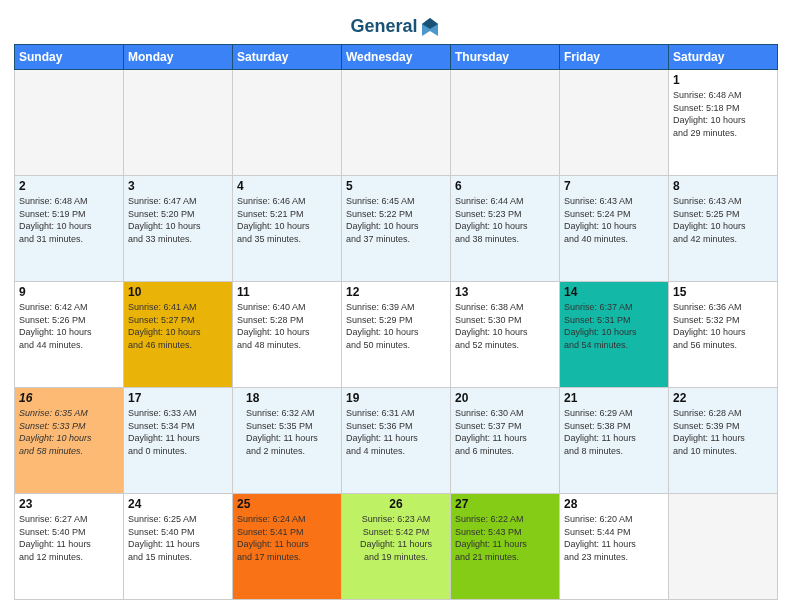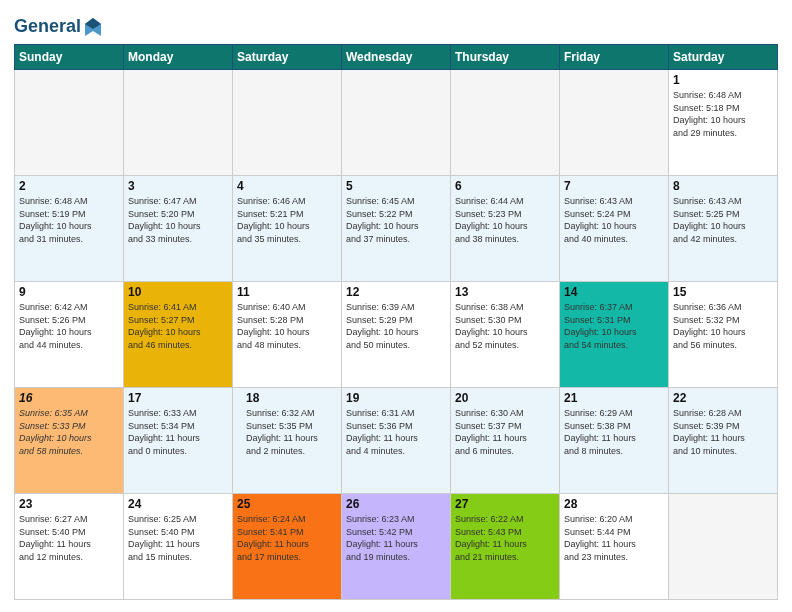--- a/index.html
+++ b/index.html
@@ -13,21 +13,21 @@
     .page {
       width: 792px;
       height: 612px;
       padding: 12px 14px;
       display: flex;
       flex-direction: column;
     }
     .header {
       display: flex;
       align-items: flex-start;
-      justify-content: flex-start;
+      justify-content: center;
       margin-bottom: 6px;
     }
     .logo {
       display: flex;
       align-items: center;
       margin-top: 4px;
     }
     .logo-text {
       font-size: 18px;
       font-weight: bold;
@@ -55,21 +55,21 @@
       margin-top: 2px;
     }
     .calendar {
       flex: 1;
       border: 1px solid #ccc;
       border-collapse: collapse;
       width: 100%;
       table-layout: fixed;
     }
     .calendar th {
-      background: #0f766e;
+      background: #3b82f6;
       color: #fff;
       font-size: 12px;
       font-weight: bold;
       padding: 5px 4px;
       text-align: left;
       border: 1px solid #1a5276;
     }
     .calendar td {
       border: 1px solid #ccc;
       vertical-align: top;
@@ -246,21 +246,21 @@
             <div class="day-info">Sunrise: 6:27 AM<br>Sunset: 5:40 PM<br>Daylight: 11 hours<br>and 12 minutes.</div>
           </td>
           <td style="background: rgb(255, 255, 255);">
             <span class="day-number">24</span>
             <div class="day-info">Sunrise: 6:25 AM<br>Sunset: 5:40 PM<br>Daylight: 11 hours<br>and 15 minutes.</div>
           </td>
           <td style="background: #f97316;">
             <span class="day-number">25</span>
             <div class="day-info">Sunrise: 6:24 AM<br>Sunset: 5:41 PM<br>Daylight: 11 hours<br>and 17 minutes.</div>
           </td>
-          <td style="background: #c4b5fd;">
+          <td style="background: #bef264; text-align: center;">
             <span class="day-number">26</span>
             <div class="day-info">Sunrise: 6:23 AM<br>Sunset: 5:42 PM<br>Daylight: 11 hours<br>and 19 minutes.</div>
           </td>
           <td style="background: #84cc16;">
             <span class="day-number">27</span>
             <div class="day-info">Sunrise: 6:22 AM<br>Sunset: 5:43 PM<br>Daylight: 11 hours<br>and 21 minutes.</div>
           </td>
           <td style="background: rgb(255, 255, 255);">
             <span class="day-number">28</span>
             <div class="day-info">Sunrise: 6:20 AM<br>Sunset: 5:44 PM<br>Daylight: 11 hours<br>and 23 minutes.</div>

